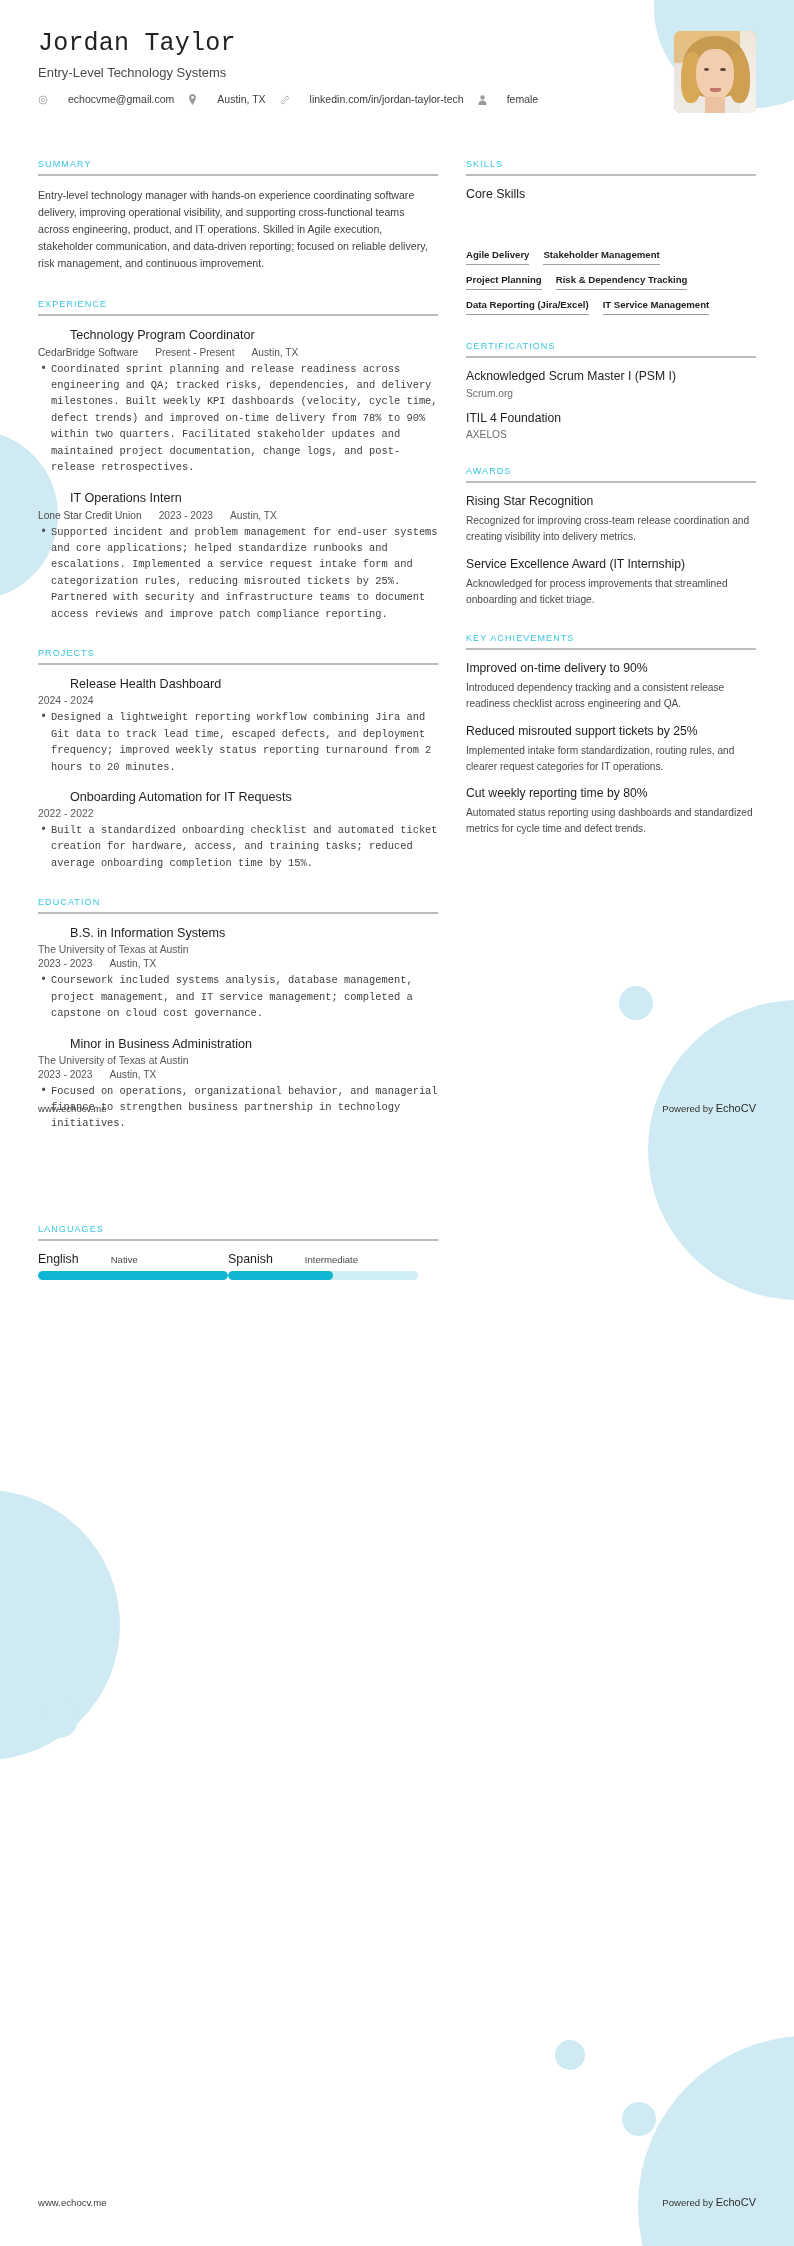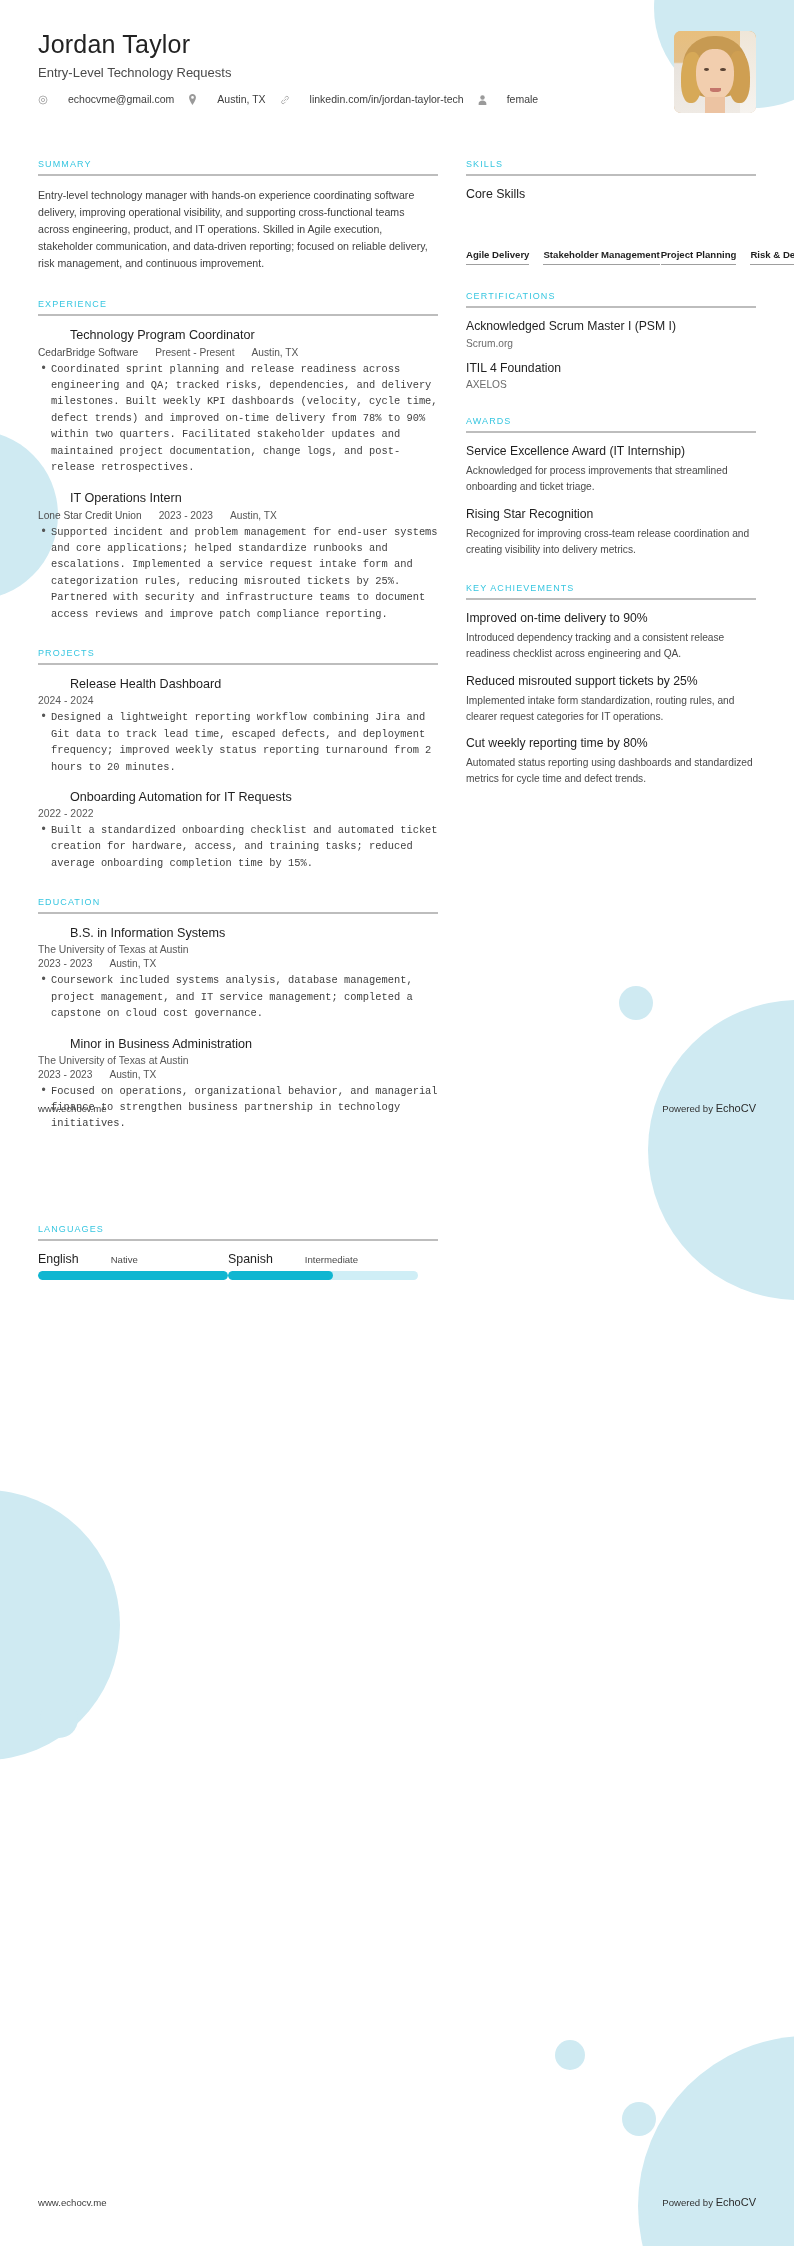--- a/index.html
+++ b/index.html
@@ -29,20 +29,21 @@
   .blob-sm3    { width: 34px;  height: 34px;  left: 622px; top: 2102px; }
   .blob-br     { width: 340px; height: 340px; left: 638px; top: 2036px; }
 
   .content { position: relative; z-index: 2; }
 
   
   .header { padding: 30px 38px 0 38px; position: relative; }
   .name {
     font-size: 25px; font-weight: 400; color: #222; letter-spacing: .2px;
     line-height: 1.15;
+    font-family: Liberation Mono, monospace;
   }
   .role { font-size: 13px; color: #4a4a4a; margin-top: 6px; font-weight: 400; }
   .contact-row {
     display: flex; align-items: center; gap: 14px;
     margin-top: 13px; flex-wrap: wrap;
   }
   .contact-item {
     display: flex; align-items: flex-end; gap: 20px;
     font-size: 10.5px; color: #3d3d3d; white-space: nowrap;
   }
@@ -103,21 +104,21 @@
     position: relative; padding-left: 13px; font-size: 10.4px;
     line-height: 1.58; color: #3f3f3f; margin-top: 3px;
   }
   ul.bullets li::before {
     content: "\2022"; position: absolute; left: 2px; top: -1px;
     color: #555; font-size: 12px;
   }
 
   
   .skills-group-title { font-size: 12.4px; color: #222; margin-bottom: 9px; }
-  .skill-rows { display: flex; flex-direction: row; gap: 1px; margin-top: 48px; }
+  .skill-rows { display: flex; flex-direction: column; gap: 9px; margin-top: 48px; }
   .skill-row { display: flex; gap: 14px; }
   .skill-chip { font-size: 9.6px; font-weight: bold; color: #1f1f1f;
                 padding-bottom: 4px; border-bottom: 1.6px solid #9f9f9f;
                 white-space: nowrap; }
 
   
   .ritem { margin-bottom: 12px; }
   .ritem-title { font-size: 12.2px; color: #1f1f1f; line-height: 1.3; }
   .ritem-sub   { font-size: 10.2px; color: #6b6b6b; margin-top: 3px; }
   .ritem-desc  { font-size: 10.2px; color: #4a4a4a; line-height: 1.55; margin-top: 3px; }
@@ -156,21 +157,21 @@
   <div class="blob blob-left2"></div>
   <div class="blob blob-sm1"></div>
   <div class="blob blob-sm2"></div>
   <div class="blob blob-sm3"></div>
   <div class="blob blob-br"></div>
 
   <div class="content">
 
     <div class="header">
       <div class="name">Jordan Taylor</div>
-      <div class="role">Entry-Level Technology Requests</div>
+      <div class="role">Entry-Level Technology Systems</div>
 
       <div class="contact-row">
         <div class="contact-item">
           <span>
             <svg width="10" height="10" viewBox="0 0 16 16">
                 <circle cx="8" cy="8" r="6.4" fill="none" stroke="#9a9a9a" stroke-width="1.2"></circle>
                 <circle cx="8" cy="8" r="2.6" fill="none" stroke="#9a9a9a" stroke-width="1.2"></circle>
               </svg>
           </span>
           <span>echocvme@gmail.com</span>
@@ -339,26 +340,26 @@
           <div class="ritem">
             <div class="ritem-title">ITIL 4 Foundation</div>
             <div class="ritem-sub">AXELOS</div>
           </div>
         </div>
 
         <div class="section">
           <div class="sec-title">AWARDS</div>
           <div class="sec-rule"></div>
           <div class="ritem">
+            <div class="ritem-title">Rising Star Recognition</div>
+            <div class="ritem-desc">Recognized for improving cross-team release coordination and creating visibility into delivery metrics.</div>
+          </div>
+          <div class="ritem">
             <div class="ritem-title">Service Excellence Award (IT Internship)</div>
             <div class="ritem-desc">Acknowledged for process improvements that streamlined onboarding and ticket triage.</div>
-          </div>
-          <div class="ritem">
-            <div class="ritem-title">Rising Star Recognition</div>
-            <div class="ritem-desc">Recognized for improving cross-team release coordination and creating visibility into delivery metrics.</div>
           </div>
         </div>
 
         <div class="section">
           <div class="sec-title">KEY ACHIEVEMENTS</div>
           <div class="sec-rule"></div>
           <div class="ritem">
             <div class="ritem-title">Improved on-time delivery to 90%</div>
             <div class="ritem-desc">Introduced dependency tracking and a consistent release readiness checklist across engineering and QA.</div>
           </div>

